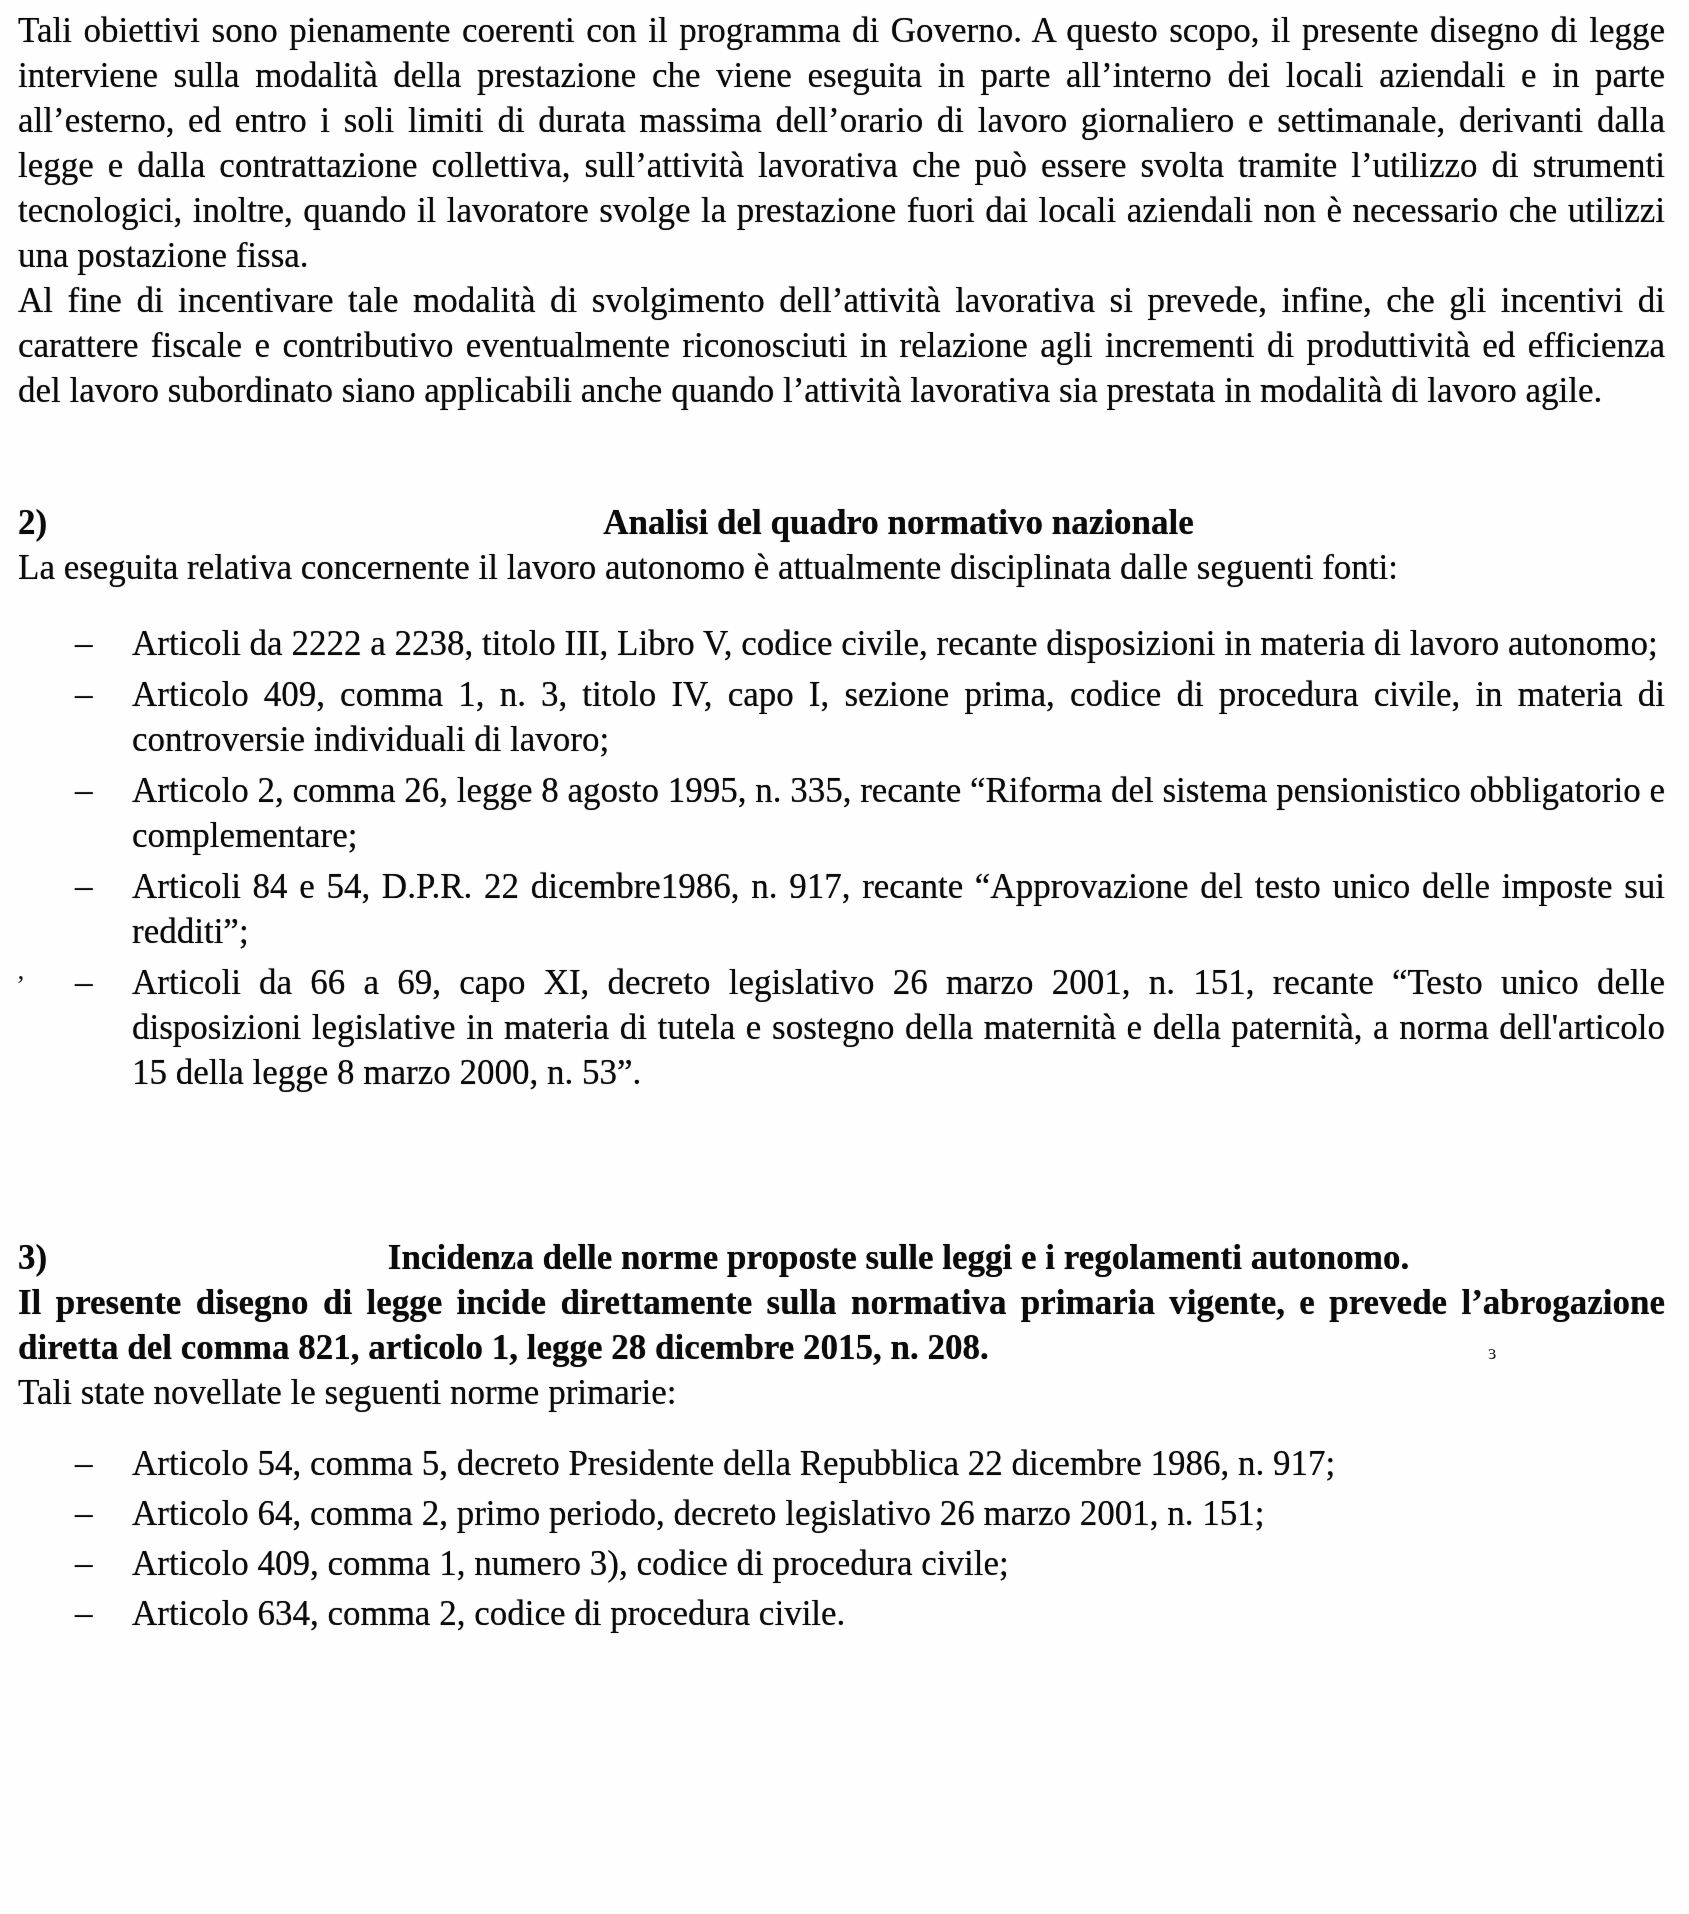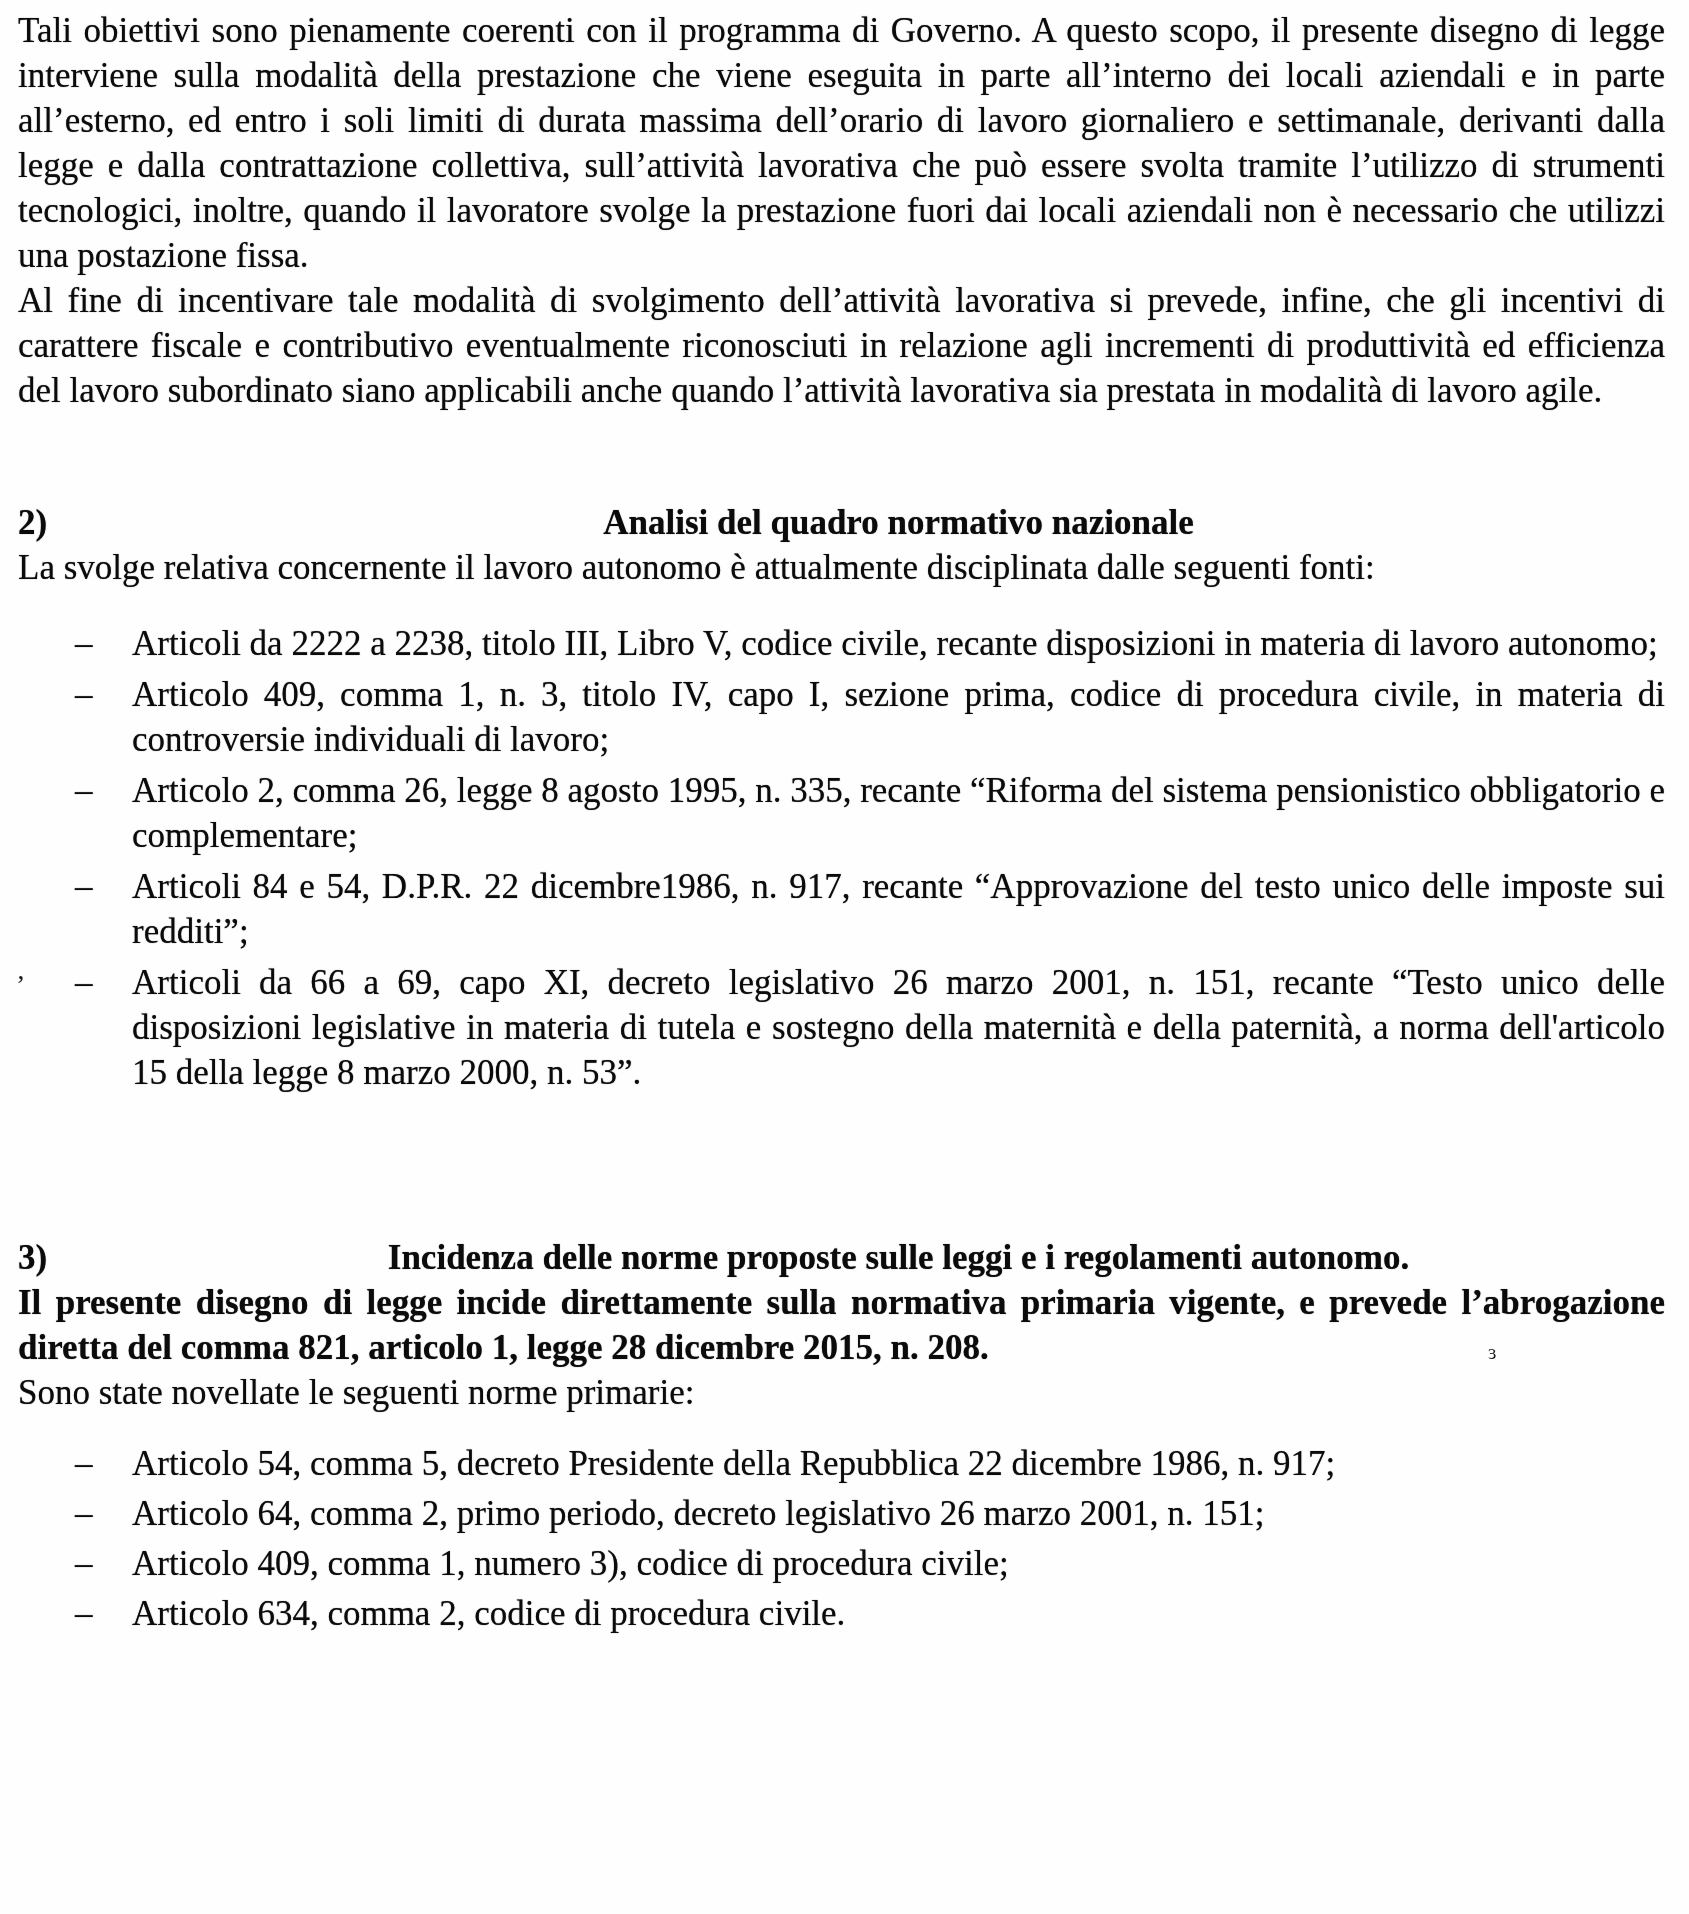--- a/index.html
+++ b/index.html
@@ -84,21 +84,21 @@
 
   <p class="body">Tali obiettivi sono pienamente coerenti con il programma di Governo. A questo scopo, il presente disegno di legge interviene sulla modalità della prestazione che viene eseguita in parte all’interno dei locali aziendali e in parte all’esterno, ed entro i soli limiti di durata massima dell’orario di lavoro giornaliero e settimanale, derivanti dalla legge e dalla contrattazione collettiva, sull’attività lavorativa che può essere svolta tramite l’utilizzo di strumenti tecnologici, inoltre, quando il lavoratore svolge la prestazione fuori dai locali aziendali non è necessario che utilizzi una postazione fissa.</p>
 
   <p class="body">Al fine di incentivare tale modalità di svolgimento dell’attività lavorativa si prevede, infine, che gli incentivi di carattere fiscale e contributivo eventualmente riconosciuti in relazione agli incrementi di produttività ed efficienza del lavoro subordinato siano applicabili anche quando l’attività lavorativa sia prestata in modalità di lavoro agile.</p>
 
   <div class="heading h2">
     <span class="num">2)</span>
     <span class="title">Analisi del quadro normativo nazionale</span>
   </div>
 
-  <p class="body lead">La svolge relativa concernente il lavoro autonomo è attualmente disciplinata dalle seguenti fonti:</p>
+  <p class="body lead">La eseguita relativa concernente il lavoro autonomo è attualmente disciplinata dalle seguenti fonti:</p>
 
   <div class="list first">
     <div class="item">
       <span class="dash">–</span>
       <span class="text">Articoli da 2222 a 2238, titolo III, Libro V, codice civile, recante disposizioni in materia di lavoro autonomo;</span>
     </div>
     <div class="item">
       <span class="dash">–</span>
       <span class="text">Articolo 409, comma 1, n. 3, titolo IV, capo I, sezione prima, codice di procedura civile, in materia di controversie individuali di lavoro;</span>
     </div>
@@ -117,21 +117,21 @@
   </div>
 
   <div class="heading h3">
     <span class="num">3)</span>
     <span class="title">Incidenza delle norme proposte sulle leggi e i regolamenti autonomo.</span>
   </div>
 
   <p class="body s3p1">Il presente disegno di legge incide direttamente sulla normativa primaria vigente, e prevede l’abrogazione diretta del comma 821, articolo 1, legge 28 dicembre 2015, n. 208.</p>
 
 
-  <p class="body s3p3">Sono state novellate le seguenti norme primarie:</p>
+  <p class="body s3p3">Tali state novellate le seguenti norme primarie:</p>
 
   <div class="list second">
     <div class="item">
       <span class="dash">–</span>
       <span class="text">Articolo 54, comma 5, decreto Presidente della Repubblica 22 dicembre 1986, n. 917;</span>
     </div>
     <div class="item">
       <span class="dash">–</span>
       <span class="text">Articolo 64, comma 2, primo periodo, decreto legislativo 26 marzo 2001, n. 151;</span>
     </div>

